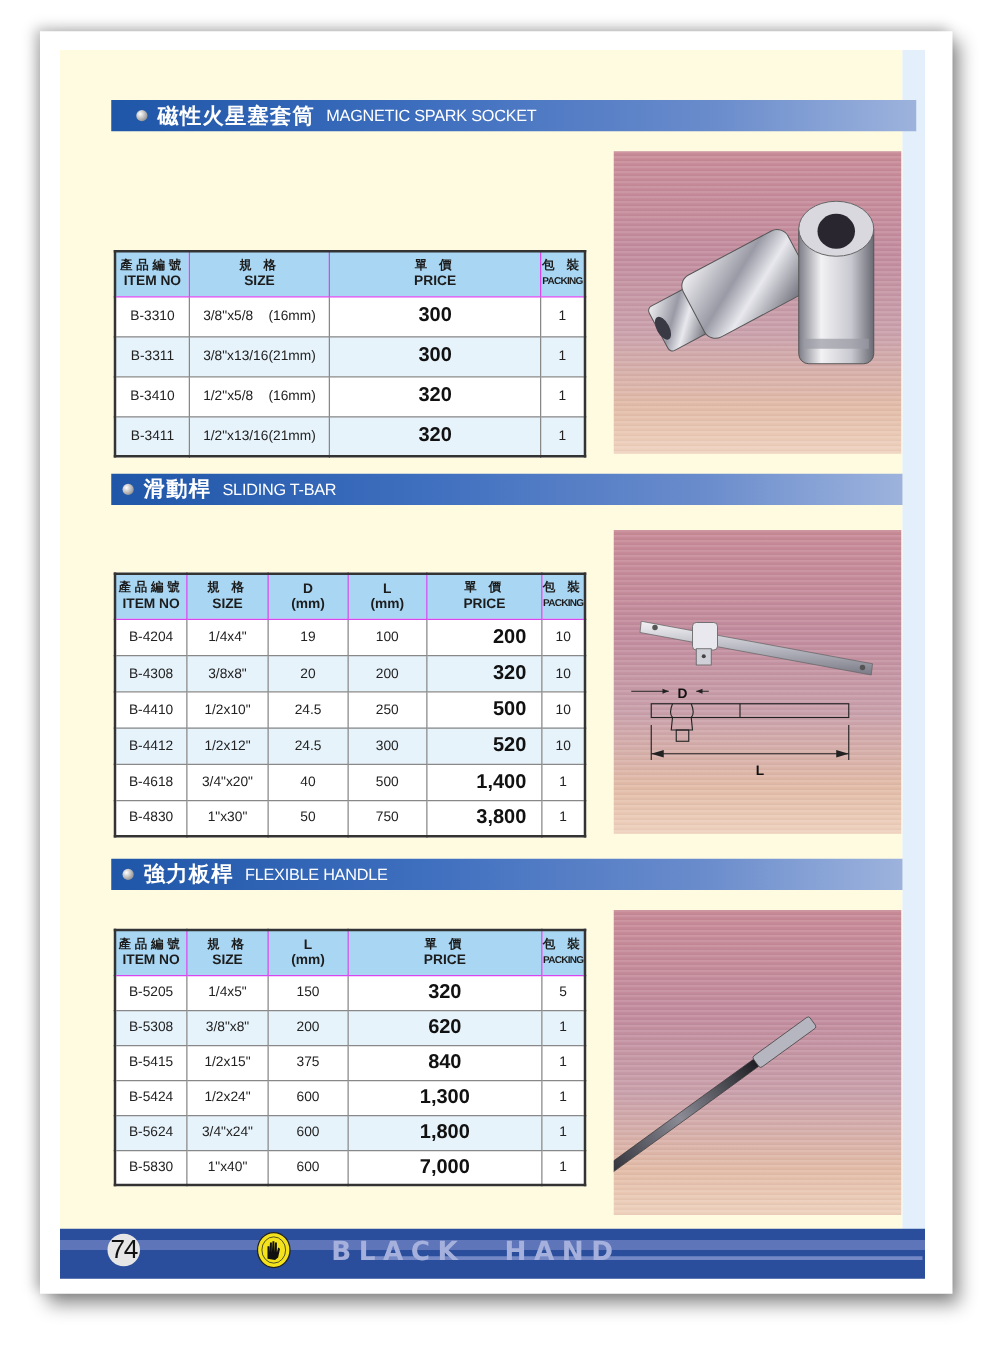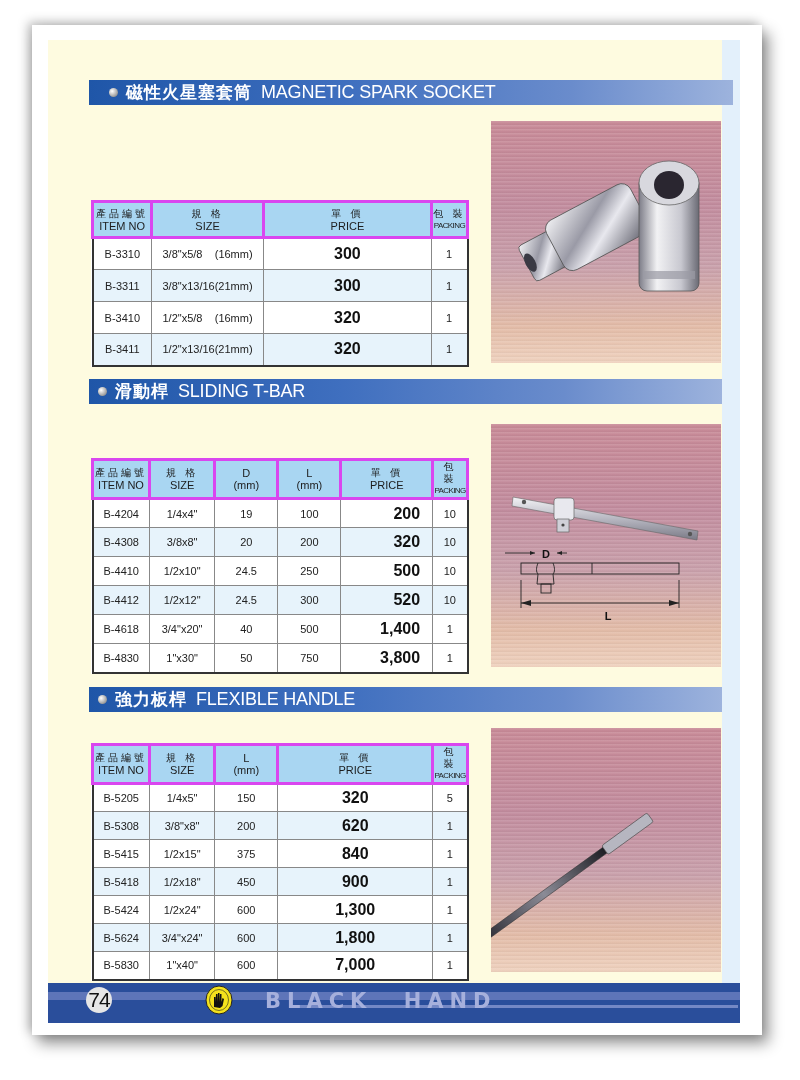--- a/index.html
+++ b/index.html
@@ -9,26 +9,26 @@
           box-shadow: 6px 8px 14px rgba(0,0,0,0.45), -4px -3px 10px rgba(0,0,0,0.25); }
   .panel { position:absolute; left:48px; top:40px; width:674px; height:945px; background:#fefbe0; }
   .panel-strip { position:absolute; left:722px; top:40px; width:18px; height:945px; background:#e3f0fb; }
 
   .sec-bar { position:absolute; left:89px; width:633px; height:25px;
              background:linear-gradient(to right,#1f56a8 0%,#3f6fbf 40%,#6a8ccc 75%,#9db3dd 100%);
              display:flex; align-items:center; color:#fff; }
   .sec-bar .bullet { width:9px; height:9px; border-radius:50%; margin:0 8px 0 9px;
                      background:radial-gradient(circle at 35% 35%,#ffffff,#9a9a9a 70%,#6d6d6d); }
   .sec-bar .zh { font-family:"DejaVu Sans",sans-serif; font-weight:bold; font-size:17px; letter-spacing:1px; margin-right:9px; }
-  .sec-bar .en { font-size:18px; letter-spacing:-0.2px; }
+  .sec-bar .en { font-size:13px; letter-spacing:-0.2px; }
 
   table.spec { position:absolute; left:91px; border-collapse:collapse; background:#fff;
                border:2px solid #333; font-family:"Liberation Sans",sans-serif; }
-  table.spec th { background:#a9d6f2; color:#1c1c1c; font-size:11px; font-weight:normal; line-height:12px;
-                  border:3px solid #d946ef; padding:0; text-align:center;margin-top:44px; }
+  table.spec th { background:#a9d6f2; color:#1c1c1c; font-size:11px; font-weight:bold; line-height:12px;
+                  border:1px solid #d946ef; padding:0; text-align:center;margin-top:44px; }
   table.spec th .zh { font-family:"DejaVu Sans",sans-serif; font-size:10px; letter-spacing:3px; display:block; }
   table.spec th .en { display:block; }
   table.spec th .pk { font-size:8px; letter-spacing:-0.6px; }
   table.spec td { border:1px solid #888; text-align:center; font-size:11px; color:#222; padding:0; }
   table.spec tr.alt td { background:#e7f3fb; }
   table.spec td.price { font-weight:bold; font-size:16px; color:#111; }
 
   .photo { position:absolute; left:491px; width:230px;
            background:
              repeating-linear-gradient(to bottom, rgba(255,255,255,0.10) 0px, rgba(255,255,255,0.10) 1px, rgba(0,0,0,0) 2px, rgba(0,0,0,0.04) 4px),
@@ -322,27 +322,20 @@
     <td class="price">620</td>
     <td>1</td>
   </tr>
   <tr style="height:28px;">
     <td>B-5415</td>
     <td>1/2x15"</td>
     <td>375</td>
     <td class="price">840</td>
     <td>1</td>
   </tr>
-  <tr class="alt" style="height:28px;">
-    <td>B-5418</td>
-    <td>1/2x18"</td>
-    <td>450</td>
-    <td class="price">900</td>
-    <td>1</td>
-  </tr>
   <tr style="height:28px;">
     <td>B-5424</td>
     <td>1/2x24"</td>
     <td>600</td>
     <td class="price">1,300</td>
     <td>1</td>
   </tr>
   <tr class="alt" style="height:28px;">
     <td>B-5624</td>
     <td>3/4"x24"</td>

